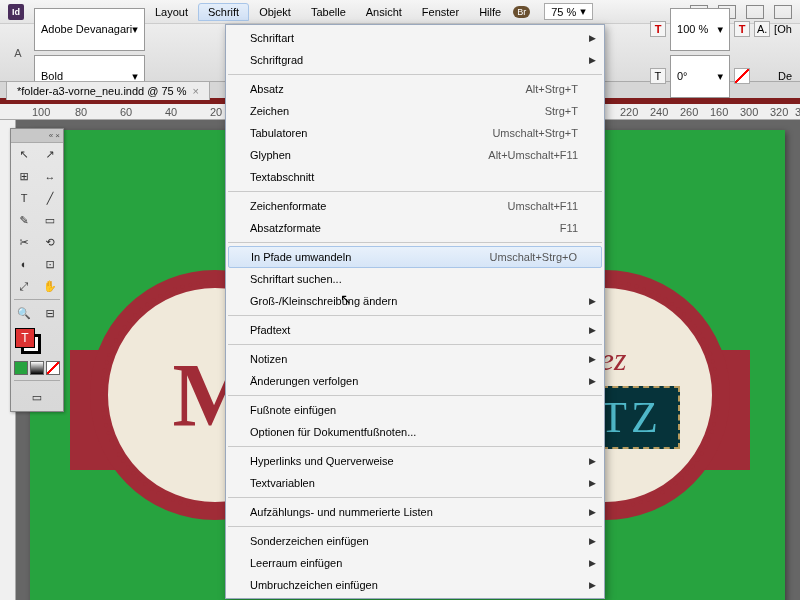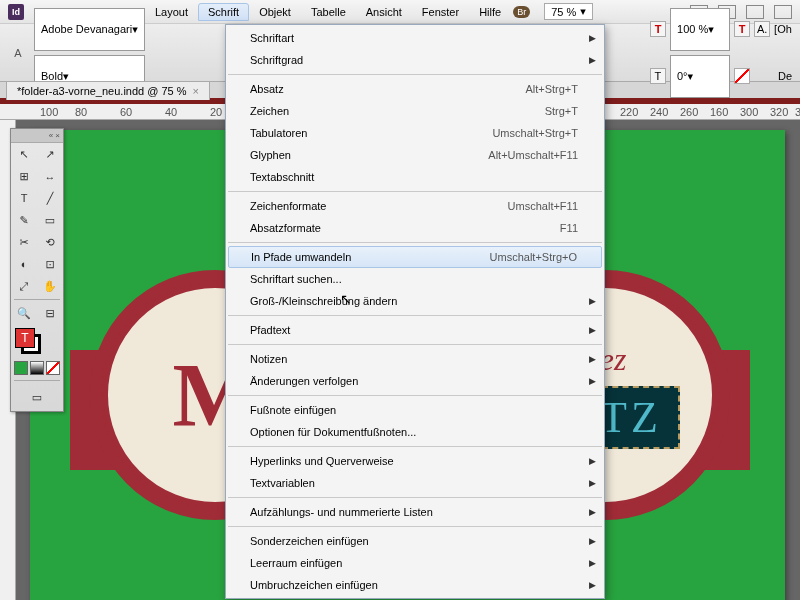--- a/index.html
+++ b/index.html
@@ -8,21 +8,21 @@
 .menubar { height: 24px; background: linear-gradient(#f5f5f5, #e5e5e5); border-bottom: 1px solid #ccc; display: flex; align-items: center; padding: 0 8px; gap: 2px; }
 .app-icon { width: 16px; height: 16px; background: #4a2d5c; border-radius: 2px; display: flex; align-items: center; justify-content: center; color: #fff; font-weight: bold; font-size: 9px; }
 .menu-item { padding: 3px 10px; cursor: default; }
 .menu-item.open { background: linear-gradient(#e4eefa, #d0e0f5); border: 1px solid #a8c5e8; border-radius: 3px 3px 0 0; padding: 2px 9px; }
 .zoom-box { margin-left: 12px; display: flex; align-items: center; gap: 4px; background: #fff; border: 1px solid #aaa; padding: 1px 6px; }
 .br-badge { background: #6a5030; color: #fff; padding: 1px 4px; font-size: 9px; border-radius: 6px; }
 .right-icons { margin-left: auto; display: flex; gap: 10px; align-items: center; }
 .right-icons span { width: 18px; height: 14px; border: 1px solid #888; display: inline-block; }
 
 .control-bar { height: 58px; background: linear-gradient(#ededed, #dcdcdc); border-bottom: 1px solid #aaa; display: flex; align-items: center; padding: 4px 8px; gap: 6px; }
-.control-bar .field { background: #fff; border: 1px solid #999; padding: 14px 6px; min-width: 110px; display: flex; align-items: center; }
+.control-bar .field { background: #fff; border: 1px solid #999; padding: 14px 6px; min-width: 110px; display: flex; align-items: center; justify-content: space-between; }
 .control-bar .col { display: flex; flex-direction: column; gap: 4px; }
 .tiny-icon { width: 16px; height: 16px; border: 1px solid #aaa; background: #f5f5f5; display: inline-flex; align-items: center; justify-content: center; }
 .para-icon { width: 20px; height: 18px; display: inline-flex; align-items: center; justify-content: center; color: #555; }
 
 .doc-tab { height: 22px; background: #d6d6d6; border-bottom: 6px solid #7f1d1d; display: flex; align-items: center; }
 .doc-tab .tab { background: #ececec; border: 1px solid #aaa; border-bottom: none; padding: 3px 10px; margin-left: 6px; display: flex; gap: 6px; align-items: center; }
 .tab-close { color: #888; }
 
 .ruler-h { height: 16px; background: #f0f0f0; border-bottom: 1px solid #aaa; position: relative; overflow: hidden; font-size: 8px; color: #555; }
 .ruler-h span { position: absolute; top: 2px; }
@@ -127,21 +127,21 @@
 </div>
 
 <div class="doc-tab">
   <div class="tab">
     <span>*folder-a3-vorne_neu.indd @ 75 %</span>
     <span class="tab-close">×</span>
   </div>
 </div>
 
 <div class="ruler-h" id="ruler-h">
-    <span style="left: 40px;">100</span>
+    <span style="left: 32px;">100</span>
     <span style="left: 75px;">80</span>
     <span style="left: 120px;">60</span>
     <span style="left: 165px;">40</span>
     <span style="left: 210px;">20</span>
     <span style="left: 232px;">0</span>
     <span style="left: 260px;">20</span>
     <span style="left: 620px;">220</span>
     <span style="left: 650px;">240</span>
     <span style="left: 680px;">260</span>
     <span style="left: 710px;">160</span>

